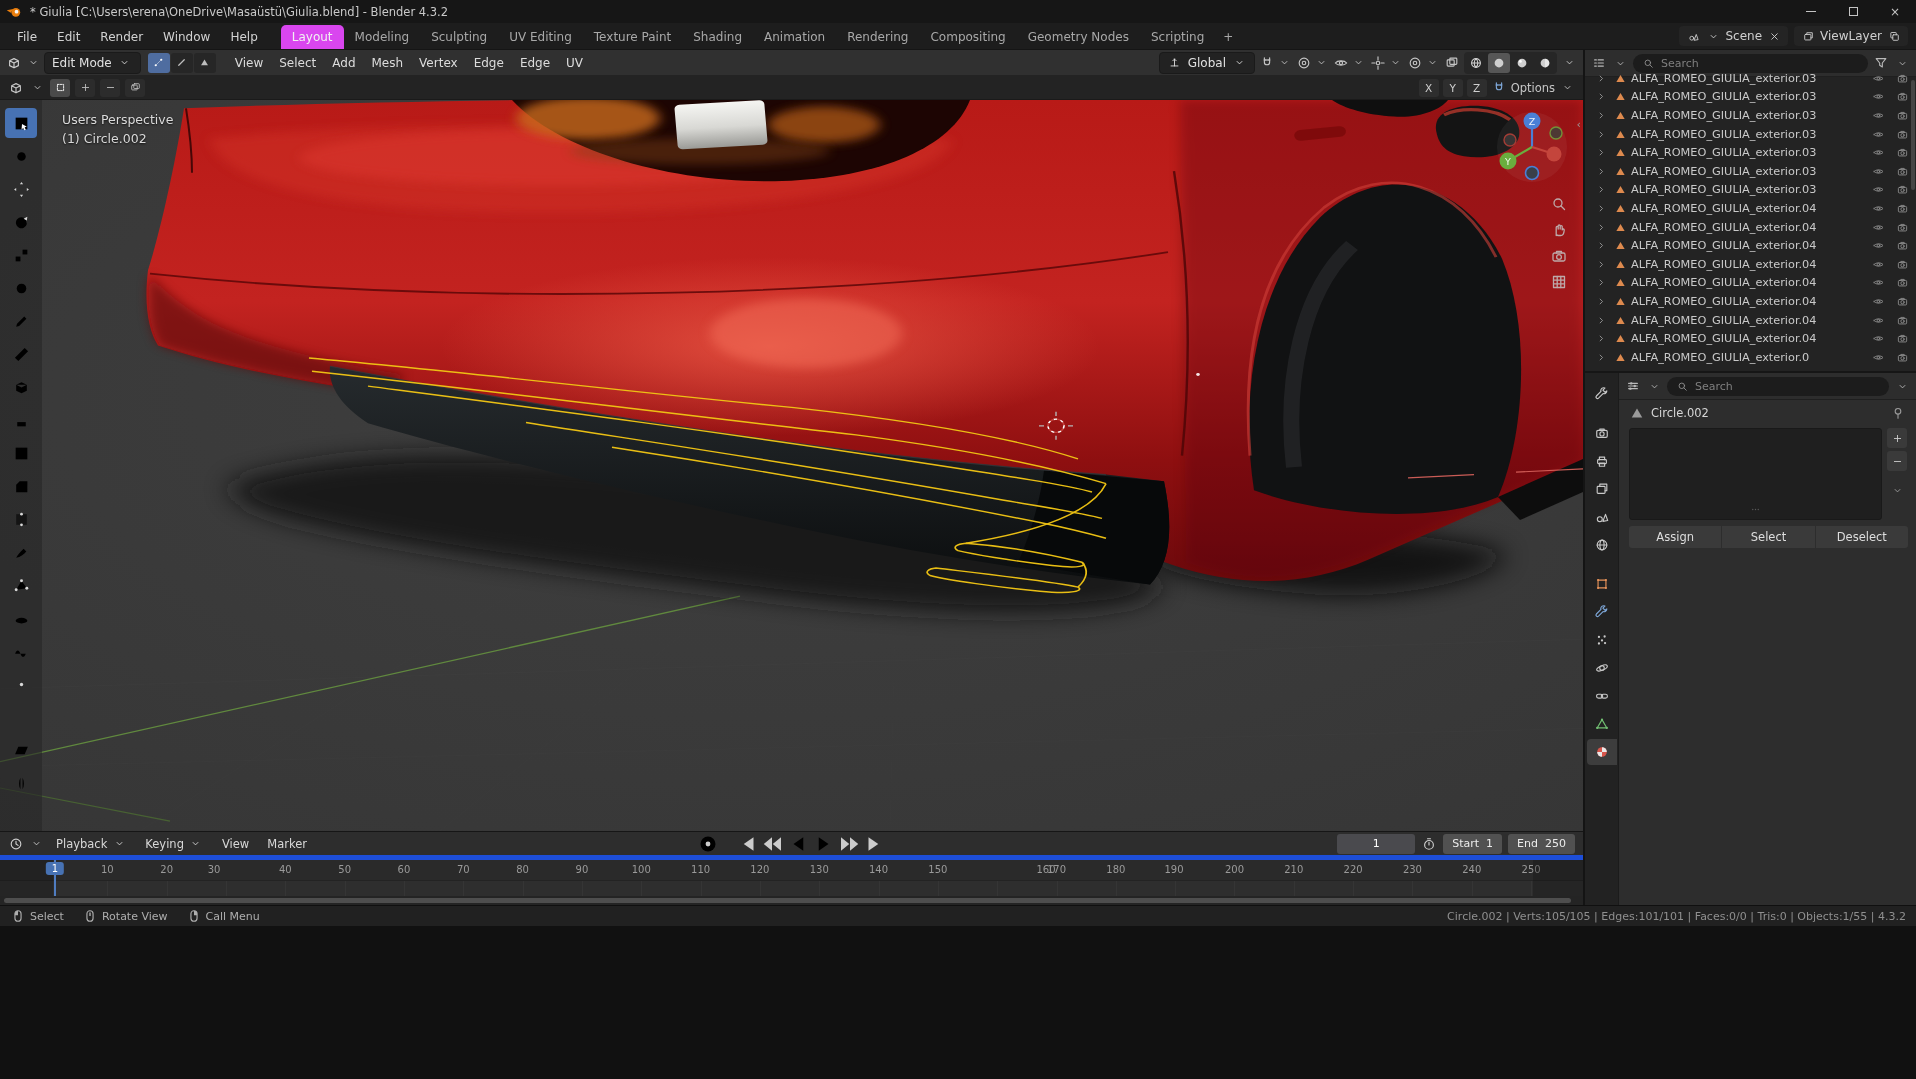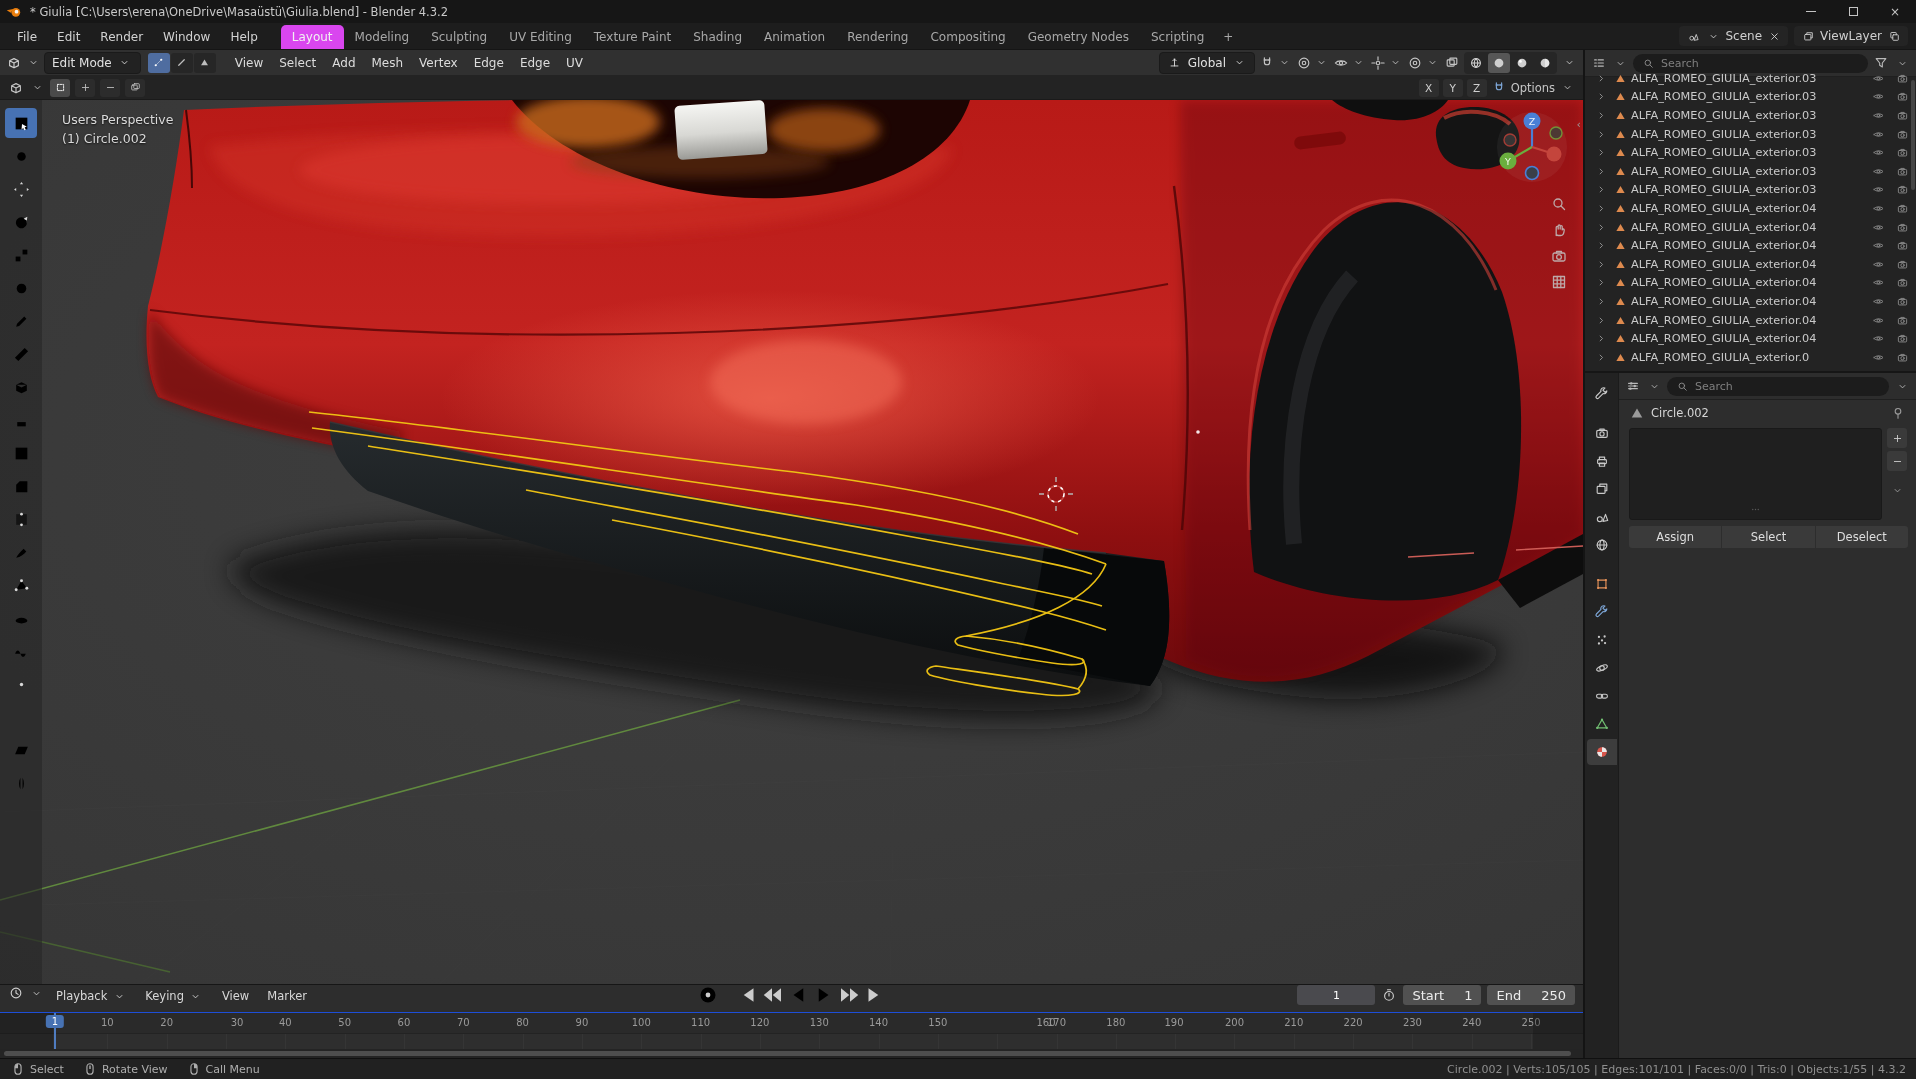--- a/index.html
+++ b/index.html
@@ -1,17 +1,17 @@
 <!DOCTYPE html>
 <html><head>
 <meta charset="utf-8">
 <style>
 *{margin:0;padding:0;box-sizing:border-box;font-family:"DejaVu Sans","Liberation Sans",sans-serif}
 html,body{width:1916px;height:1079px;overflow:hidden;background:#111}
-.app{width:1916px;height:1079px;display:flex;flex-direction:column;background:#1d1d1d;color:#cfcfcf;font-size:12px}
+.app{width:1916px;height:926px;display:flex;flex-direction:column;background:#1d1d1d;color:#cfcfcf;font-size:12px}
 .icon{display:inline-flex;align-items:center;justify-content:center;width:16px;height:16px;flex:none}
 .icon svg{width:14px;height:14px;display:block;stroke:currentColor;fill:none;stroke-width:1.3;stroke-linecap:round;stroke-linejoin:round}
 .icon.sm svg{width:11px;height:11px}
 
 .titlebar{height:23px;background:#161616;display:flex;align-items:center;padding-left:6px;gap:8px;flex:none}
 .title-text{font-size:11.5px;color:#c9c9c9;white-space:nowrap}
 .win-controls{margin-left:auto;display:flex;height:100%}
 .win-btn{width:42px;height:100%;display:flex;align-items:center;justify-content:center;color:#c4c4c4;font-size:12px}
 .box-glyph{width:9px;height:9px;border:1px solid #c4c4c4}
 .min-glyph{width:10px;border-bottom:1px solid #c4c4c4}
@@ -86,29 +86,29 @@
 .mini-chev{margin-top:8px;color:#9f9f9f}
 .mat-browse{display:flex;gap:4px;padding:9px 8px 0 10px}
 .sphere-combo{width:42px;height:22px;background:#2a2a2a;border:1px solid #1f1f1f;border-radius:3px;display:flex;align-items:center;justify-content:center;gap:2px;color:#d8564c}
 .new-btn{flex:1;height:22px;background:#414141;border:1px solid #333;border-radius:3px;display:flex;align-items:center;justify-content:center;gap:7px;color:#e6e6e6;font-size:11.5px}
 .mat-actions{display:flex;gap:1px;padding:6px 8px 0 10px}
 .act-btn{flex:1;height:22px;background:#3a3a3a;display:flex;align-items:center;justify-content:center;color:#dedede;font-size:11.5px}
 .act-btn:first-child{border-radius:3px 0 0 3px}
 .act-btn:last-child{border-radius:0 3px 3px 0}
 
 .timeline{height:74px;display:flex;flex-direction:column;background:#2b2b2b;border-top:1px solid #161616;position:relative;flex:none}
-.tl-header{height:28px;background:#2d2d2d;border-bottom:1px solid #1d4ed8;display:flex;align-items:flex-start;padding:0 8px;gap:4px;font-size:11.5px;position:relative;flex:none}
+.tl-header{height:28px;background:#2d2d2d;border-bottom:5px solid #1d4ed8;display:flex;align-items:center;padding:0 8px;gap:4px;font-size:11.5px;position:relative;flex:none}
 .tl-menus{display:flex;gap:2px}
 .tl-menu{padding:3px 8px;color:#d8d8d8;display:flex;align-items:center;gap:4px}
 .transport{position:absolute;left:50%;transform:translateX(-50%);display:flex;align-items:center;gap:2px}
 .tr-btn{width:24px;height:20px;display:flex;align-items:center;justify-content:center;color:#cccccc;border-radius:3px}
 .tr-rec{margin-right:12px}
 .tl-right{margin-left:auto;display:flex;align-items:center;gap:6px}
 .frame-field{width:78px;height:20px;background:#4a4a4e;border-radius:3px;display:flex;align-items:center;justify-content:center;color:#fff;font-size:11px}
-.se-field{height:20px;background:#515151;border-radius:3px;padding:0 9px;display:flex;align-items:center;gap:20px;color:#ececec;font-size:13px}
+.se-field{height:20px;background:#515151;border-radius:3px;padding:0 9px;display:flex;align-items:center;gap:7px;color:#ececec;font-size:11px}
 .tl-ruler{height:21px;position:relative;background:#2a2a2a;border-bottom:1px solid #232323;overflow:hidden;flex:none}
 .tick{position:absolute;top:4px;transform:translateX(-50%);font-size:10px;color:#9a9a9a}
 .tl-track{flex:1;position:relative;background:#2e2e2e;overflow:hidden}
 .gridline{position:absolute;top:0;bottom:0;width:1px;background:#353535}
 .tl-scroll{height:9px;background:#242424;padding:2px 4px;flex:none}
 .tl-scroll .bar{height:5px;width:calc(100% - 8px);background:#4e4e4e;border-radius:3px}
 .playhead{position:absolute;top:28px;bottom:9px;width:2px;background:#4f7cc0;z-index:4}
 .ph-label{position:absolute;top:2px;left:1px;transform:translateX(-50%);background:#4772b3;color:#fff;font-size:10px;padding:1px 6px;border-radius:3px}
 .range-shade{position:absolute;top:28px;bottom:9px;background:rgba(15,15,15,.3);z-index:2}
 
@@ -807,21 +807,21 @@
             </div>
             <div class="se-field">
               <span>End</span>
               <span>250</span>
             </div>
           </div>
         </div>
         <div class="tl-ruler" id="tl-ruler">
             <span class="tick" style="left:107.388px">10</span>
             <span class="tick" style="left:166.70800000000003px">20</span>
-            <span class="tick" style="left:237px">30</span>
+            <span class="tick" style="left:214px">30</span>
             <span class="tick" style="left:285.348px">40</span>
             <span class="tick" style="left:344.668px">50</span>
             <span class="tick" style="left:403.988px">60</span>
             <span class="tick" style="left:463.30800000000005px">70</span>
             <span class="tick" style="left:522.628px">80</span>
             <span class="tick" style="left:581.948px">90</span>
             <span class="tick" style="left:641.268px">100</span>
             <span class="tick" style="left:700.5880000000001px">110</span>
             <span class="tick" style="left:759.908px">120</span>
             <span class="tick" style="left:819.2280000000001px">130</span>

